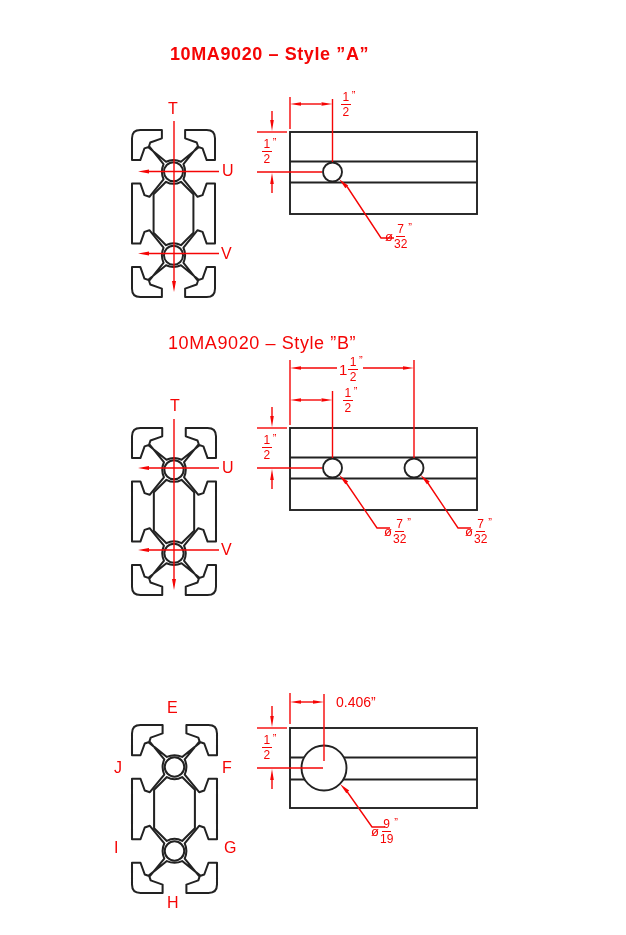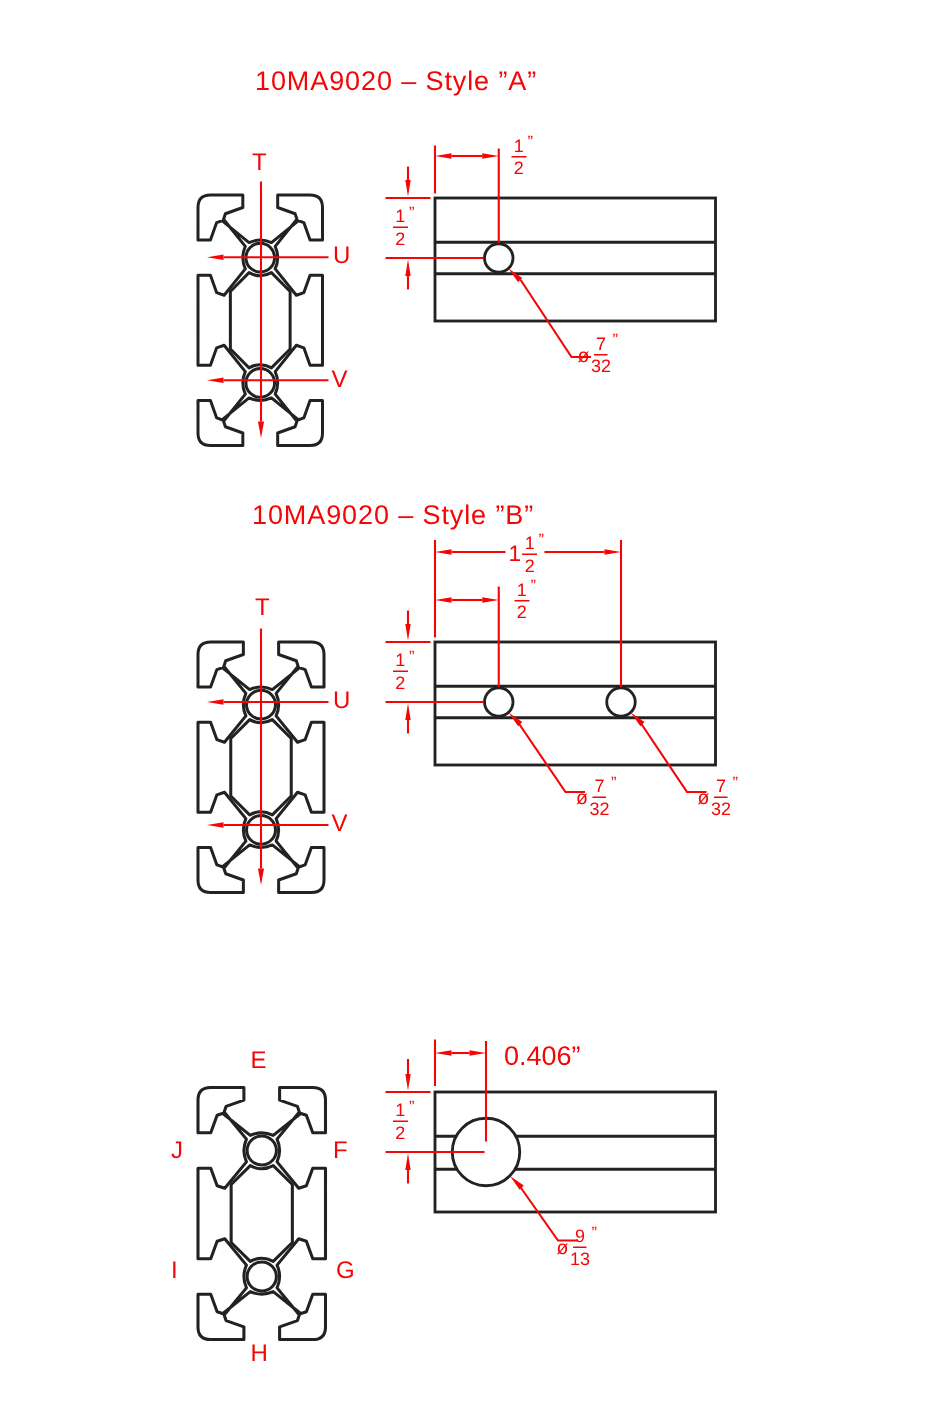--- a/index.html
+++ b/index.html
@@ -23,21 +23,21 @@
   .ra{fill:var(--red);stroke:none;}
   .ttl{position:absolute;color:var(--red);font-size:18px;letter-spacing:0.6px;white-space:nowrap;line-height:1.1;}
   .ltr{position:absolute;color:var(--red);font-size:16px;line-height:1;}
   .dim{position:absolute;display:flex;align-items:center;color:var(--red);line-height:1;white-space:nowrap;}
   .frac{display:inline-flex;flex-direction:column;align-items:center;font-size:12px;}
   .frac .num{border-bottom:1.4px solid var(--red);padding:0 1.5px 1px 1.5px;}
   .frac .den{padding-top:1px;}
   .unit{font-size:11px;align-self:flex-start;margin-left:1px;margin-top:-1px;}
   .whole{font-size:15px;margin-right:1px;}
   .sym{font-size:13px;margin-right:1px;}
-  .plain{font-size:18px;text-align:center;}
+  .plain{font-size:14px;text-align:center;}
 </style>
 </head>
 <body>
 
 <div id="canvas">
 
   <svg class="art" width="626" height="935" viewBox="0 0 626 935">
     <defs>
       <g id="prof">
         <path class="pf" d="M10,0 L36,0 L36,10 L22,15 L20,21 L41,38 Q50,34 59,38 L80,21 L78,15 L64,10 L64,0
@@ -155,21 +155,21 @@
       <line class="rl" x1="272" y1="706" x2="272" y2="716"></line>
       <polygon class="ra" points="272,727 270.2,716 273.8,716"></polygon>
       <line class="rl" x1="272" y1="780" x2="272" y2="789"></line>
       <polygon class="ra" points="272,769 270.2,780 273.8,780"></polygon>
 
       <polyline class="rl" points="347,791.5 372,827 385,827"></polyline>
       <polygon class="ra" points="340,784 349.2,790.4 346.4,793.2"></polygon>
     </g>
   </svg>
 
-  <div class="ttl" style="left:170px;top:45px;">10MA9020 – Style ”A”</div>
+  <div class="ttl" style="left:170px;top:45px;font-weight:bold;">10MA9020 – Style ”A”</div>
   <div class="ttl" style="left:168px;top:334px;">10MA9020 – Style ”B”</div>
 
   <div class="ltr" style="left:168px;top:101px;">T</div>
   <div class="ltr" style="left:222px;top:163px;">U</div>
   <div class="ltr" style="left:221px;top:246px;">V</div>
 
   <div class="dim" style="left:341px;top:91px;">
     <span class="frac">
         <span class="num">1</span>
         <span class="den">2</span>
@@ -249,18 +249,18 @@
     <span class="frac">
         <span class="num">1</span>
         <span class="den">2</span>
       </span>
     <span class="unit">”</span>
   </div>
   <div class="dim" style="left:371px;top:818px;">
     <span class="sym">ø</span>
     <span class="frac">
         <span class="num">9</span>
-        <span class="den">13</span>
+        <span class="den">19</span>
       </span>
     <span class="unit">”</span>
   </div>
 
 </div>
 
 </body></html>

